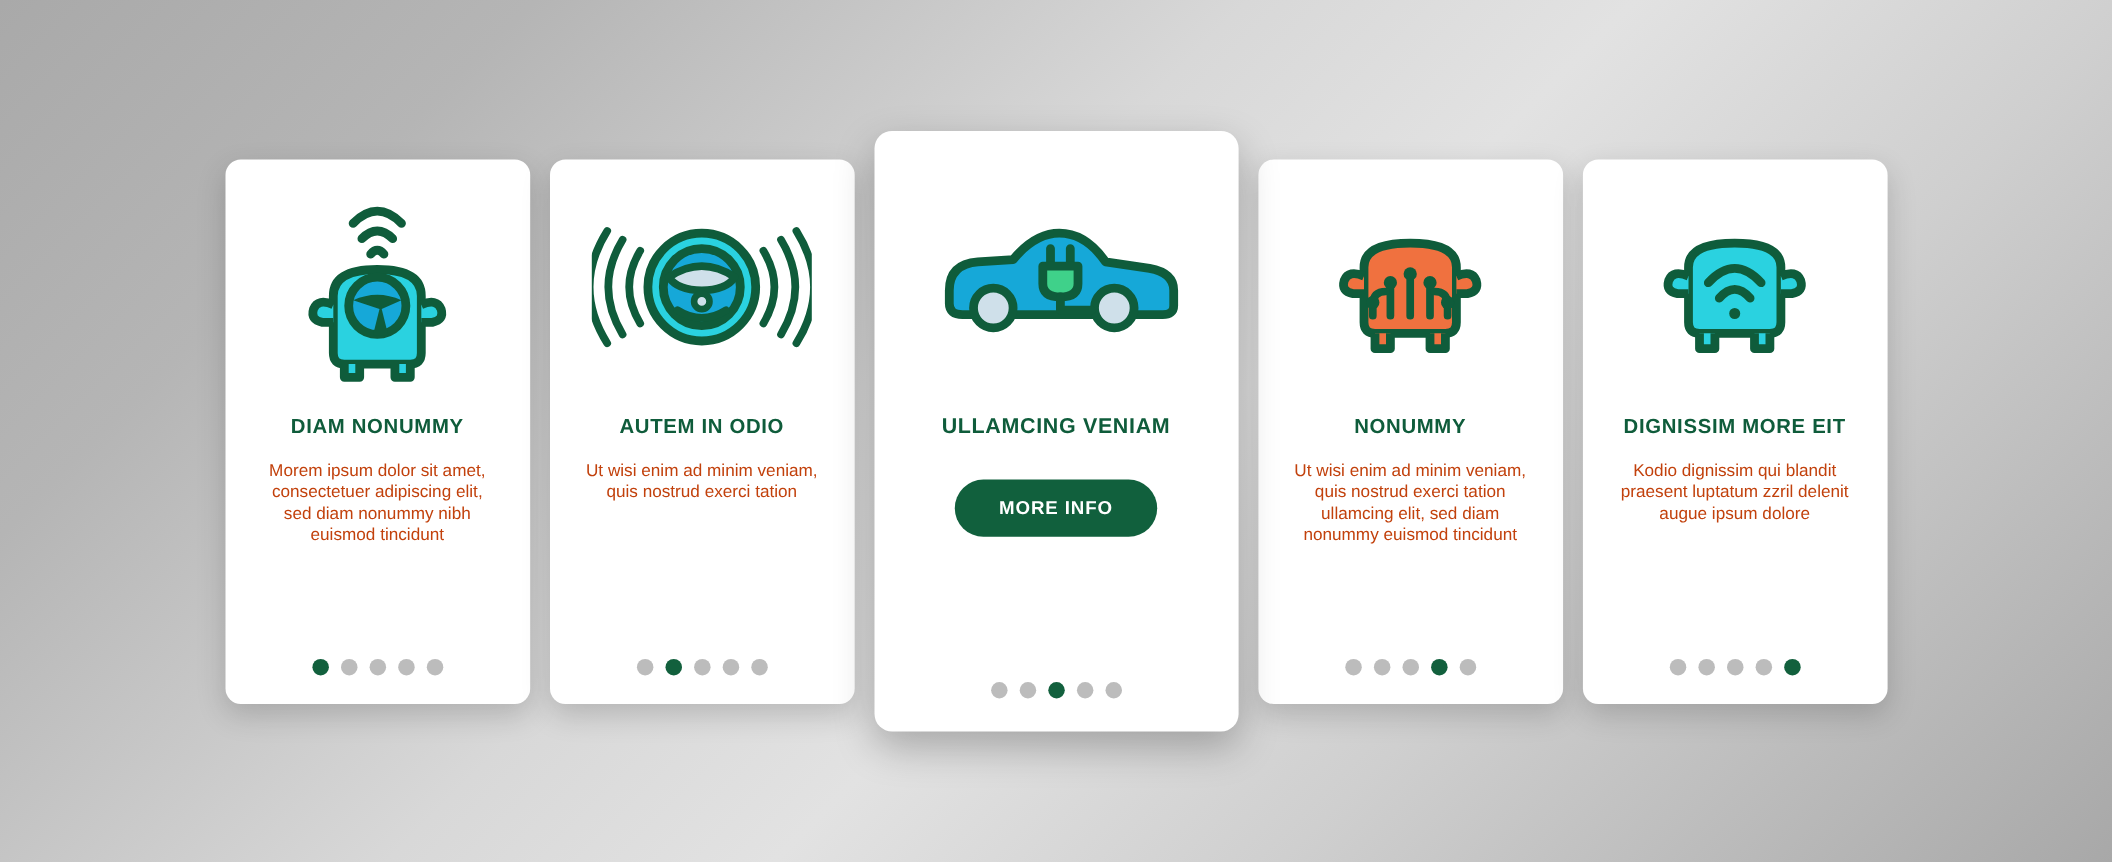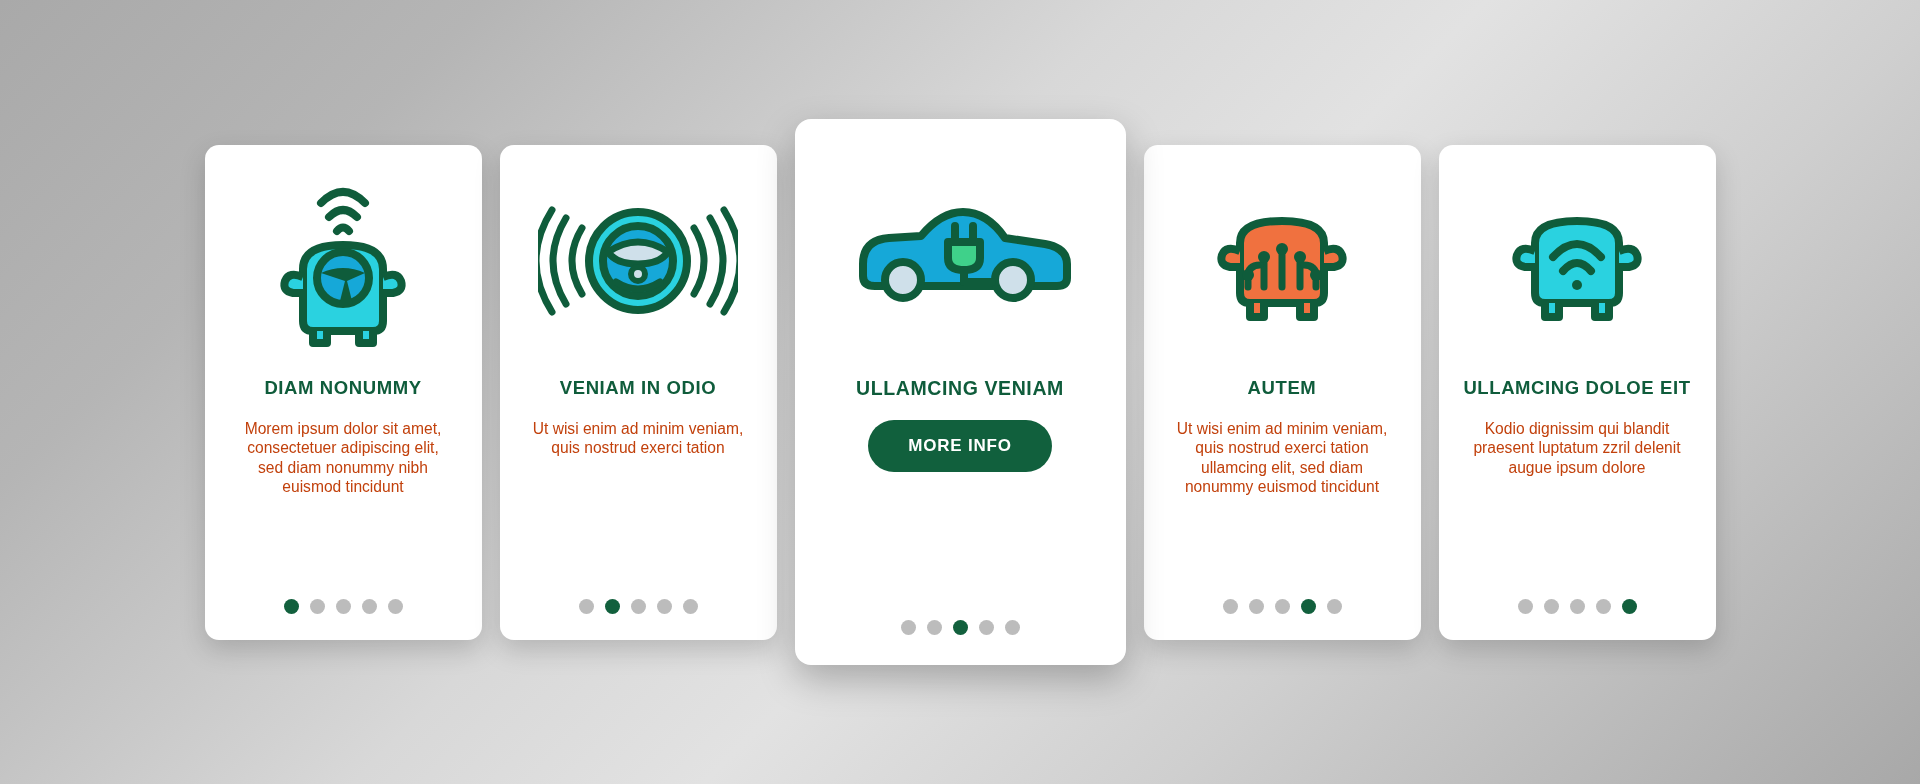--- a/index.html
+++ b/index.html
@@ -63,21 +63,21 @@
   .card-body {
     margin-top: 20px;
     color: #c2410c;
     font-size: 15.6px;
     line-height: 1.25;
     text-align: center;
     max-width: 215px;
   }
   .card.featured .card-body { max-width: 205px; }
   .more-info {
-    margin-top: 20px;
+    margin-top: 36px;
     background: #11603d;
     color: #ffffff;
     border: none;
     border-radius: 26px;
     font-family: "Liberation Sans", sans-serif;
     font-weight: bold;
     font-size: 17px;
     letter-spacing: 0.8px;
     padding: 16px 40px;
     cursor: pointer;
@@ -145,21 +145,21 @@
           <path d="M172 32 q26 43 0 86"></path>
           <path d="M186 24 q32 51 0 102"></path>
         </g>
         <circle cx="100" cy="75" r="49" fill="#2ad2e0" stroke="#0f5c3b" stroke-width="8"></circle>
         <circle cx="100" cy="75" r="35" fill="#16a8d8" stroke="#0f5c3b" stroke-width="8"></circle>
         <path d="M70 66 q30 -20 60 0 q-8 12 -30 12 q-22 0 -30 -12 z" fill="#cfe0ea" stroke="#0f5c3b" stroke-width="7" stroke-linejoin="round"></path>
         <path d="M78 96 q22 14 44 0" fill="none" stroke="#0f5c3b" stroke-width="7" stroke-linecap="round"></path>
         <circle cx="100" cy="88" r="7" fill="#cfe0ea" stroke="#0f5c3b" stroke-width="6"></circle>
       </svg>
     </div>
-    <div class="card-title">VENIAM IN ODIO</div>
+    <div class="card-title">AUTEM IN ODIO</div>
     <div class="card-body">Ut wisi enim ad minim veniam, quis nostrud exerci tation</div>
     <div class="dots">
       <span class="dot"></span>
       <span class="dot active"></span>
       <span class="dot"></span>
       <span class="dot"></span>
       <span class="dot"></span>
     </div>
   </div>
 
@@ -204,21 +204,21 @@
         </g>
         <g fill="#0f5c3b">
           <circle cx="80" cy="58" r="6"></circle>
           <circle cx="62" cy="66" r="6"></circle>
           <circle cx="98" cy="66" r="6"></circle>
           <circle cx="46" cy="84" r="6"></circle>
           <circle cx="114" cy="84" r="6"></circle>
         </g>
       </svg>
     </div>
-    <div class="card-title">AUTEM</div>
+    <div class="card-title">NONUMMY</div>
     <div class="card-body">Ut wisi enim ad minim veniam, quis nostrud exerci tation ullamcing elit, sed diam nonummy euismod tincidunt</div>
     <div class="dots">
       <span class="dot"></span>
       <span class="dot"></span>
       <span class="dot"></span>
       <span class="dot active"></span>
       <span class="dot"></span>
     </div>
   </div>
 
@@ -230,21 +230,21 @@
         <path d="M122 60 q14 -6 18 4 q3 10 -8 12 l-10 0" fill="#2ad2e0" stroke="#0f5c3b" stroke-width="8" stroke-linejoin="round"></path>
         <path d="M48 112 l0 14 l14 0 l0 -14" fill="#2ad2e0" stroke="#0f5c3b" stroke-width="8" stroke-linejoin="round"></path>
         <path d="M98 112 l0 14 l14 0 l0 -14" fill="#2ad2e0" stroke="#0f5c3b" stroke-width="8" stroke-linejoin="round"></path>
         <g fill="none" stroke="#0f5c3b" stroke-width="8" stroke-linecap="round">
           <path d="M56 66 q24 -26 48 0"></path>
           <path d="M66 80 q14 -16 28 0"></path>
           <circle cx="80" cy="94" r="5" fill="#0f5c3b" stroke="none"></circle>
         </g>
       </svg>
     </div>
-    <div class="card-title">ULLAMCING DOLOE EIT</div>
+    <div class="card-title">DIGNISSIM MORE EIT</div>
     <div class="card-body">Kodio dignissim qui blandit praesent luptatum zzril delenit augue ipsum dolore</div>
     <div class="dots">
       <span class="dot"></span>
       <span class="dot"></span>
       <span class="dot"></span>
       <span class="dot"></span>
       <span class="dot active"></span>
     </div>
   </div>
 

